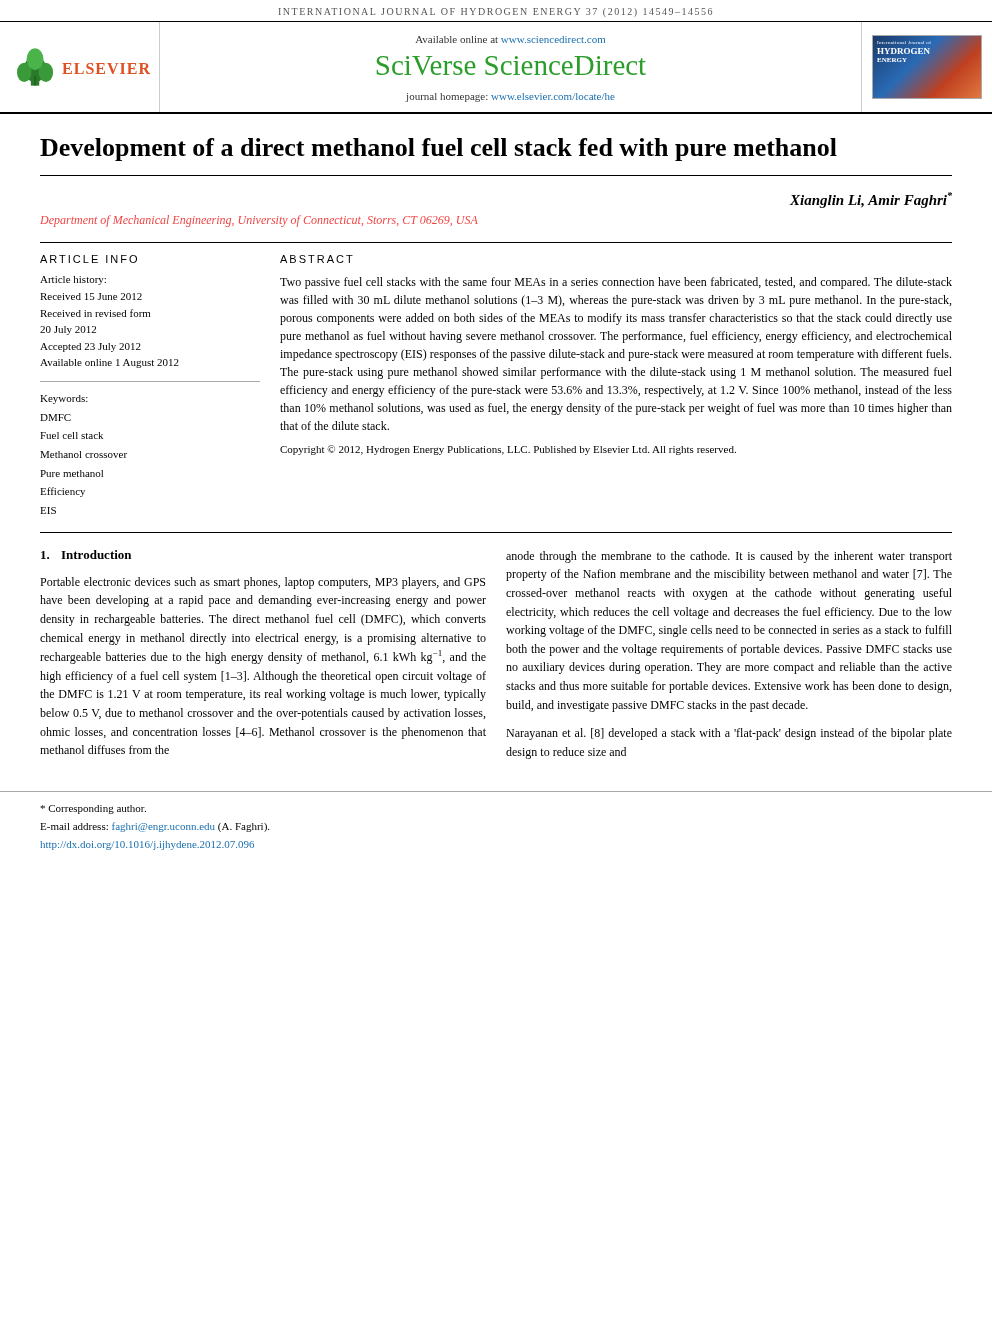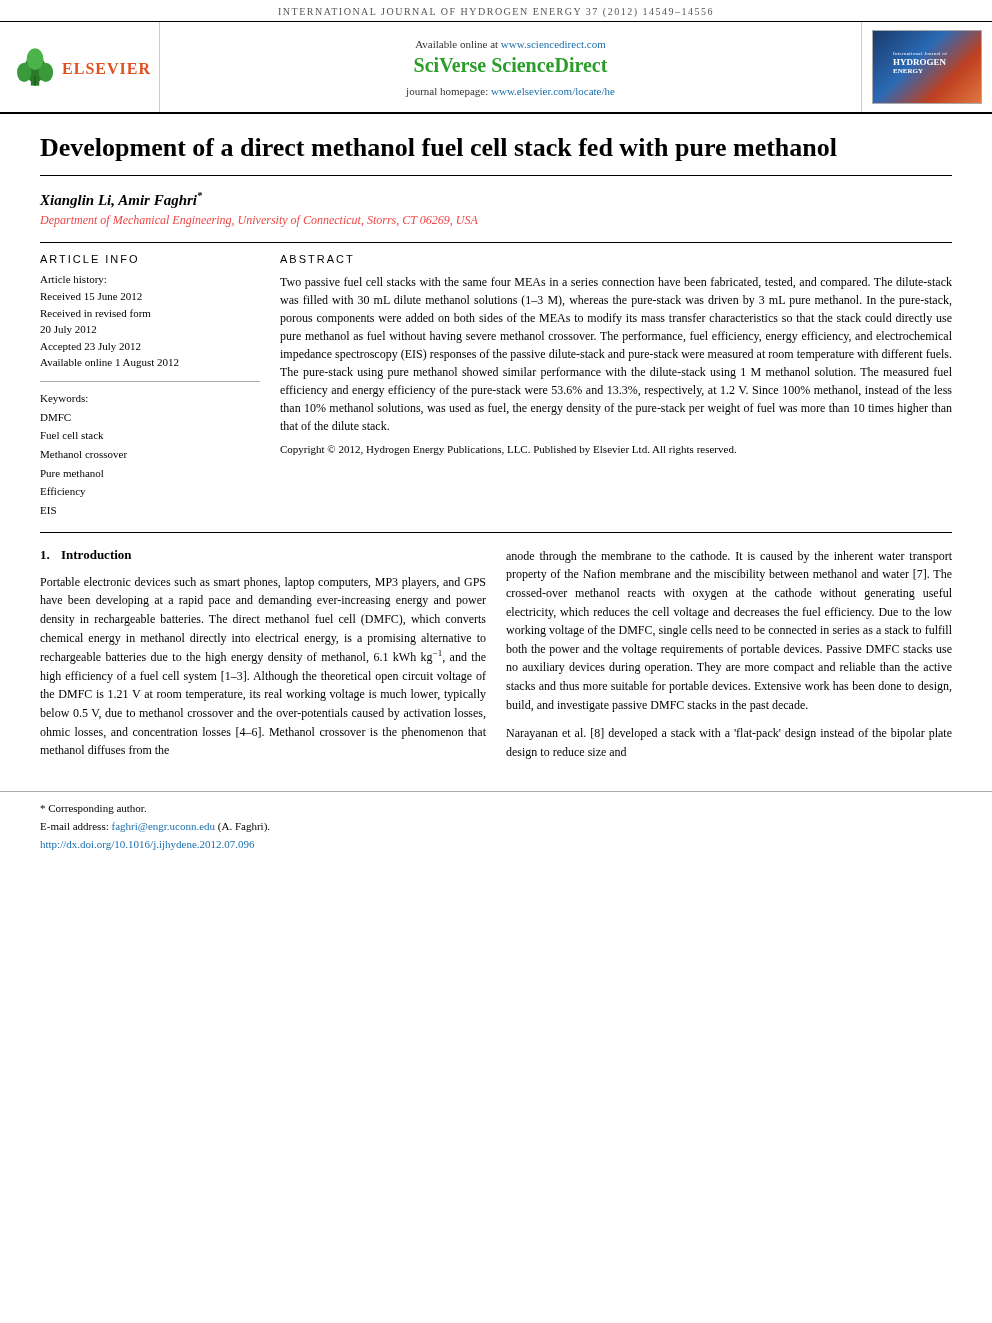--- a/index.html
+++ b/index.html
@@ -70,22 +70,22 @@
       color: #333;
       margin-bottom: 4px;
     }
 
     .available-online a {
       color: #1a6faf;
       text-decoration: none;
     }
 
     .sciverse-title {
-      font-size: 20px;
-      font-weight: bold;
+      font-size: 29px;
+      font-weight: normal;
       color: #1a6faf;
     }
 
     .sciverse-title span {
       color: #2a9d2a;
     }
 
     .journal-homepage {
       font-size: 11px;
       color: #333;
@@ -101,28 +101,28 @@
       width: 130px;
       min-width: 130px;
       display: flex;
       align-items: center;
       justify-content: center;
       padding: 6px;
     }
 
     .journal-cover-img {
       width: 110px;
-      height: 74px;
+      height: 64px;
       background: linear-gradient(135deg, #1a3a6a 0%, #2a6ab5 40%, #c04020 70%, #e07840 100%);
       border: 1px solid #aaa;
       position: relative;
       display: flex;
       flex-direction: column;
       align-items: flex-start;
-      padding: 20px;
+      padding: 4px;
     }
 
     .cover-text-int {
       font-size: 5px;
       color: #fff;
       letter-spacing: 0.3px;
       line-height: 1.3;
     }
 
     .cover-text-hydrogen {
@@ -154,20 +154,21 @@
       border-bottom: 1px solid #000;
       padding-bottom: 12px;
     }
 
     
     .authors {
       font-size: 15px;
       font-style: italic;
       font-weight: bold;
       margin-bottom: 4px;
+      text-align: right;
     }
 
     .authors sup {
       font-size: 10px;
     }
 
     .affiliation {
       font-size: 12px;
       font-style: italic;
       color: #ef4444;

